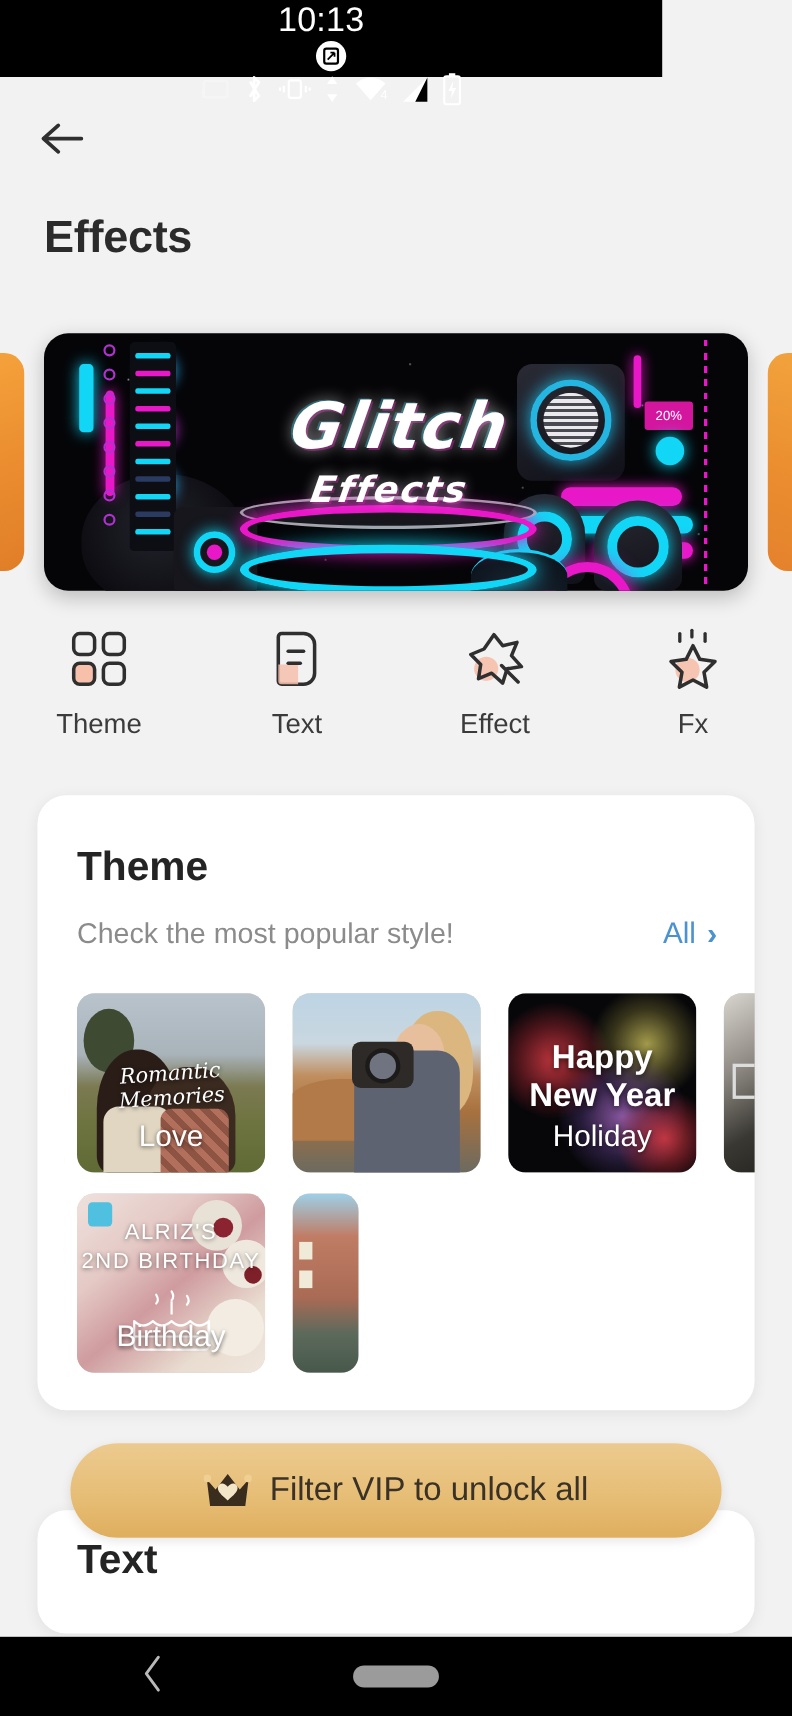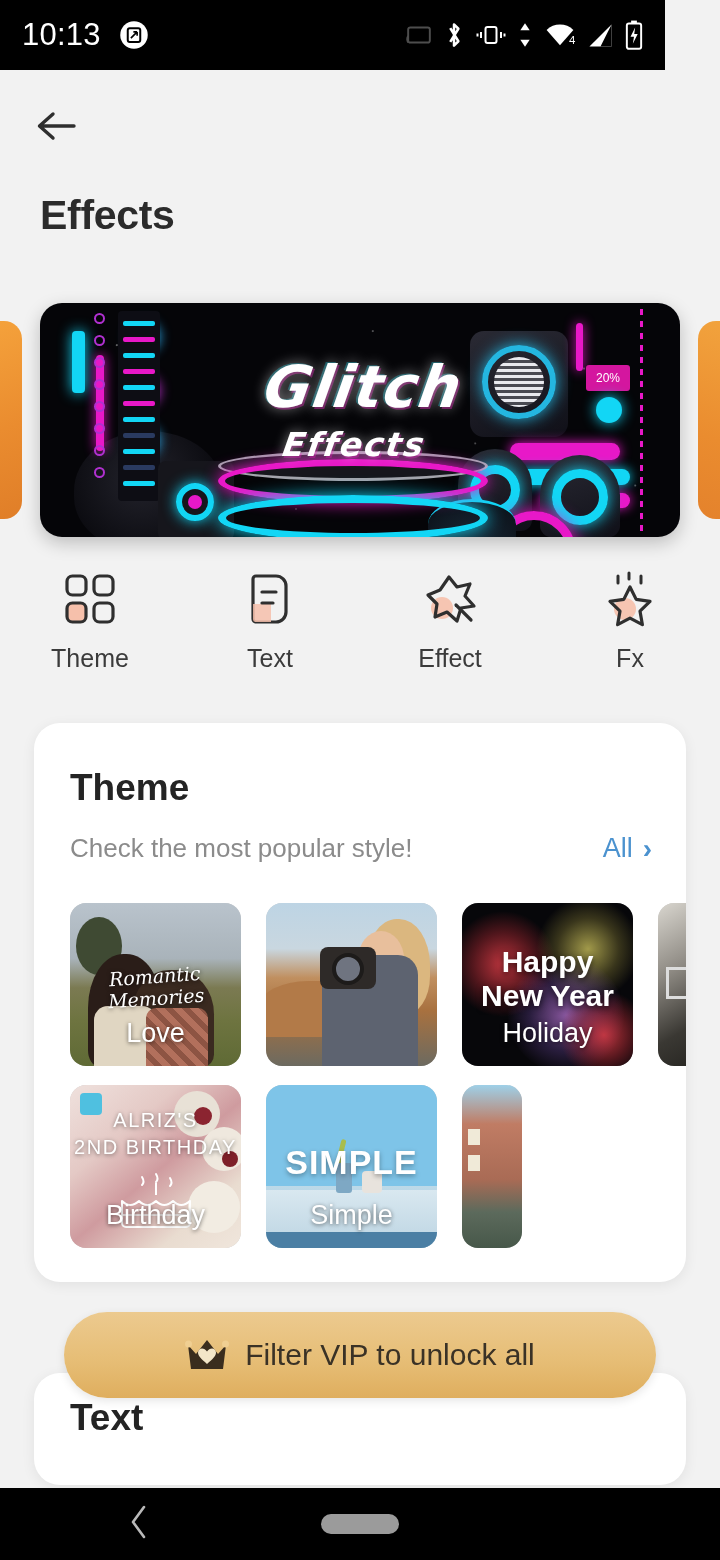--- a/index.html
+++ b/index.html
@@ -6,23 +6,23 @@
   html, body {
     width:720px; height:1560px;
     background:#000;
     font-family:"Liberation Sans", sans-serif;
     overflow:hidden;
   }
   #screen { position:relative; width:720px; height:1560px; background:#f2f2f2; overflow:hidden; }
 
   
   .statusbar {
-    position:absolute; top:0; left:0; width:665px; height:70px;
+    position:absolute; top:0; left:0; width:602px; height:70px;
     background:#000; display:flex; align-items:center;
-    padding:0 22px; color:#fff;
+    padding:0 22px; color:#fff;flex-direction:column;
   }
   .sb-time { font-size:31px; font-weight:400; letter-spacing:.2px; margin-right:18px; }
   .sb-left-icons { display:flex; align-items:center; gap:10px; }
   .sb-spacer { flex:1; }
   .sb-right-icons { display:flex; align-items:center; gap:11px; }
   .ic { display:block; }
 
   
   .appbar { position:absolute; top:70px; left:0; width:720px; height:110px; }
   .back-btn {
@@ -479,31 +479,20 @@
           </div>
           <svg class="cake" width="96" height="60" viewBox="0 0 96 60">
             <path d="M34 6 q3 5 0 8 M48 3 q3 5 0 8 M62 7 q3 5 0 8" stroke="#fff" stroke-width="2" fill="none" stroke-linecap="round"></path>
             <path d="M48 12 v12" stroke="#fff" stroke-width="2"></path>
             <path d="M14 30 q8 8 17 0 q8 8 17 0 q8 8 17 0 q8 8 17 0 v22 a4 4 0 0 1 -4 4 h-60 a4 4 0 0 1 -4 -4 z" fill="none" stroke="#fff" stroke-width="2" stroke-linejoin="round"></path>
             <path d="M14 44 h68" stroke="#fff" stroke-width="1.6"></path>
           </svg>
           <div class="tile-label">Birthday</div>
         </div>
 
-        <div class="tile">
-          <div class="bg-simple">
-            <div class="sm-table"></div>
-              <div class="sm-edge"></div>
-            <div class="sm-leaf"></div>
-              <div class="sm-vase"></div>
-              <div class="sm-jar"></div>
-          </div>
-          <div class="ov-simple">SIMPLE</div>
-          <div class="tile-label">Simple</div>
-        </div>
 
         <div class="tile partial">
           <div class="bg-part2">
             <div class="p2-win" style="left:6px;top:44px;"></div>
 
             <div class="p2-win" style="left:6px;top:70px;"></div>
 
           </div>
         </div>
 

